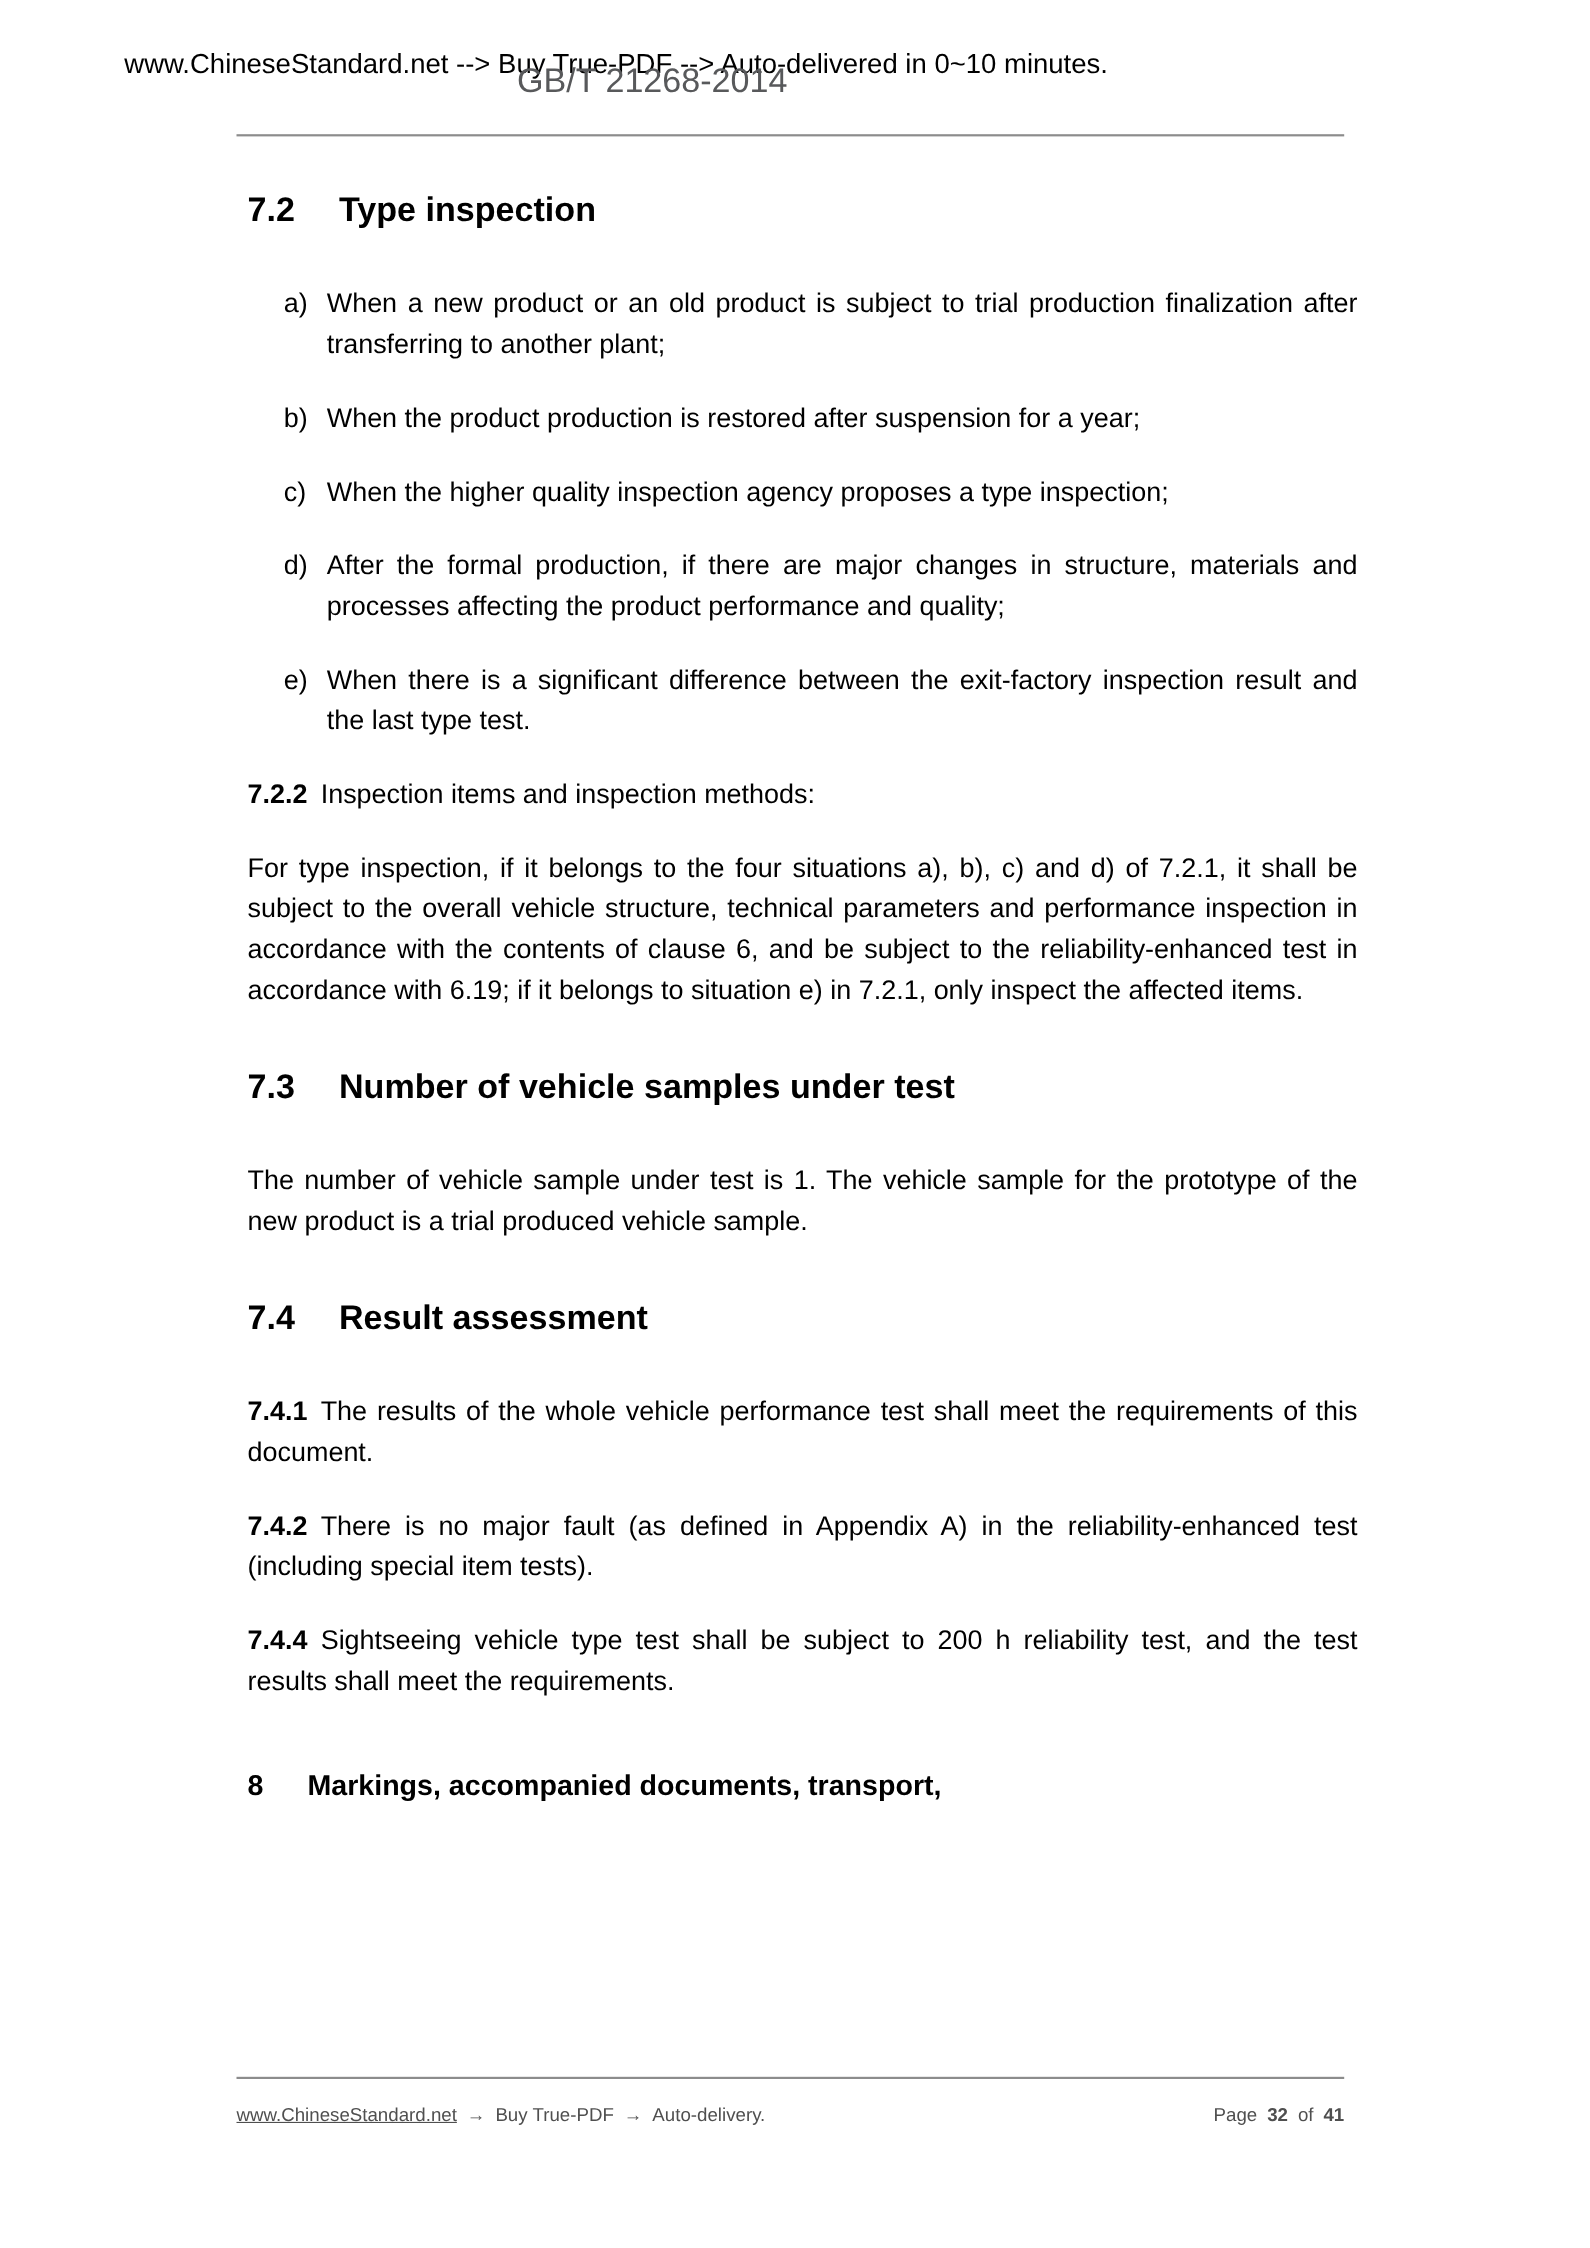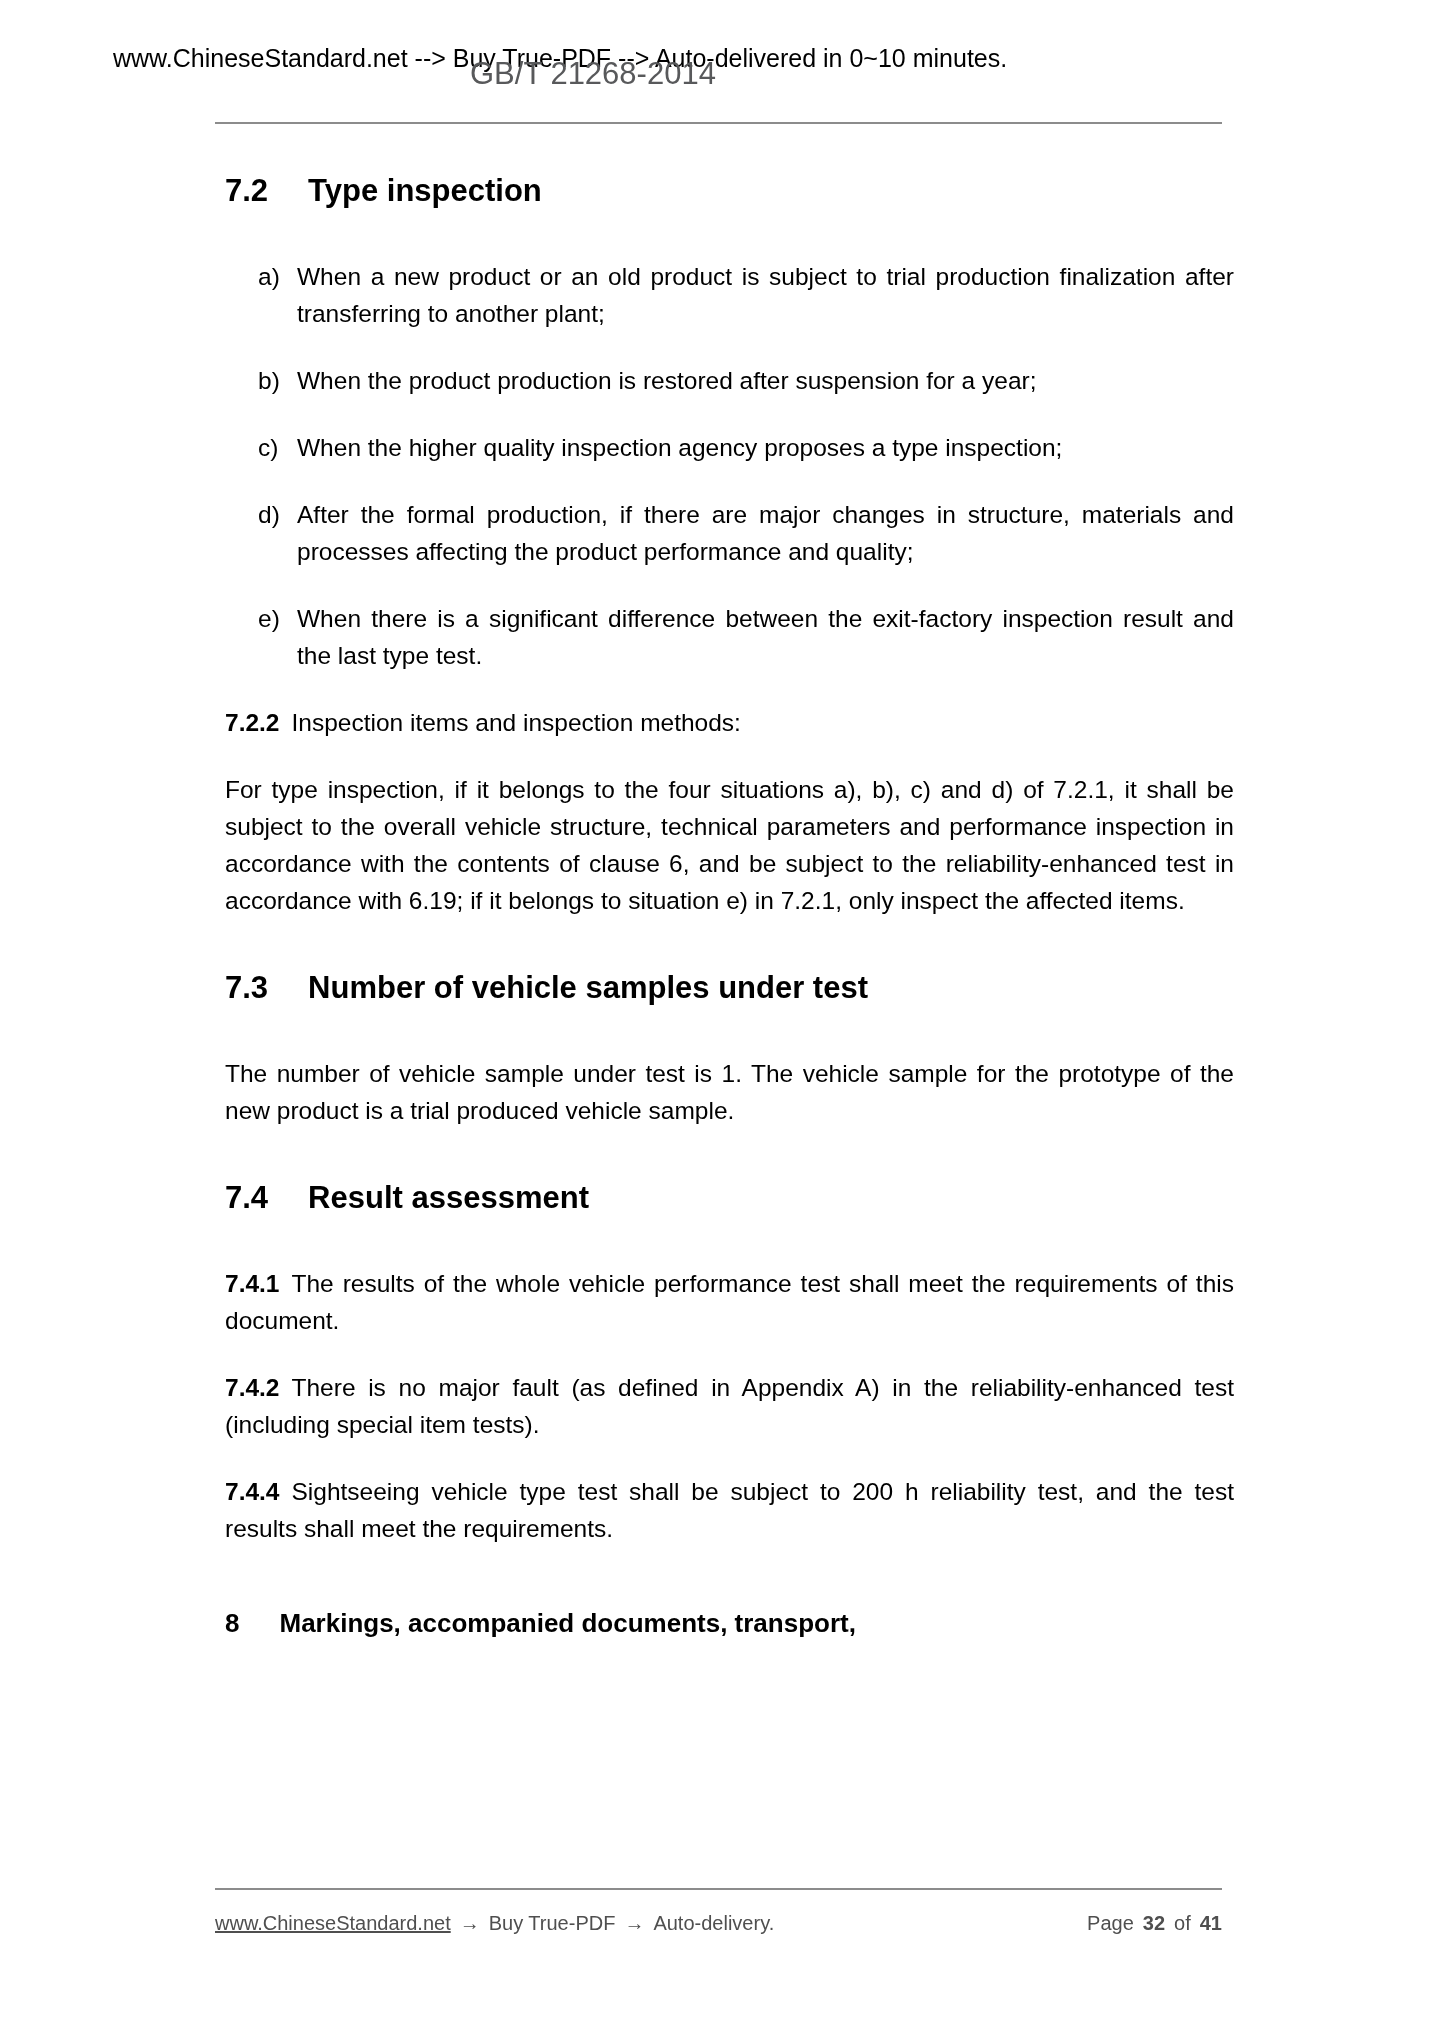--- a/index.html
+++ b/index.html
@@ -97,21 +97,21 @@
   }
   .f-rule {
     height: 2px;
     background: #8c8c8c;
   }
   .f-row {
     display: flex;
     justify-content: space-between;
     align-items: flex-end;
     margin-top: 18px;
-    font-size: 20px;
+    font-size: 17px;
     line-height: 30px;
     color: #4f4f4f;
   }
   .f-link {
     color: #4f4f4f;
     text-decoration: underline;
     cursor: pointer;
   }
   .f-arrow { margin: 0 9px; }
   .f-right > *:not(:first-child) { margin-left: 9px; }

